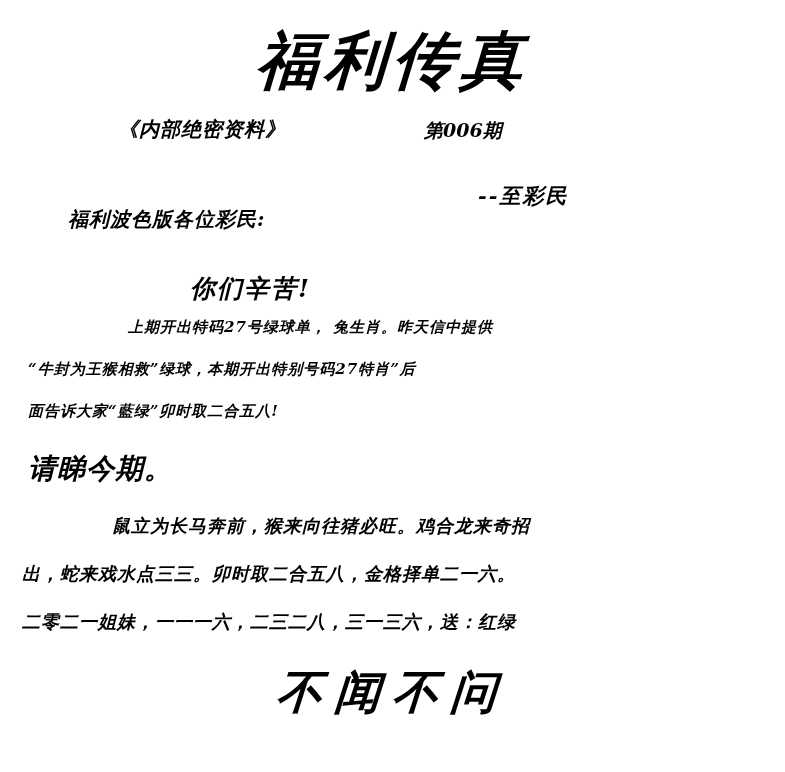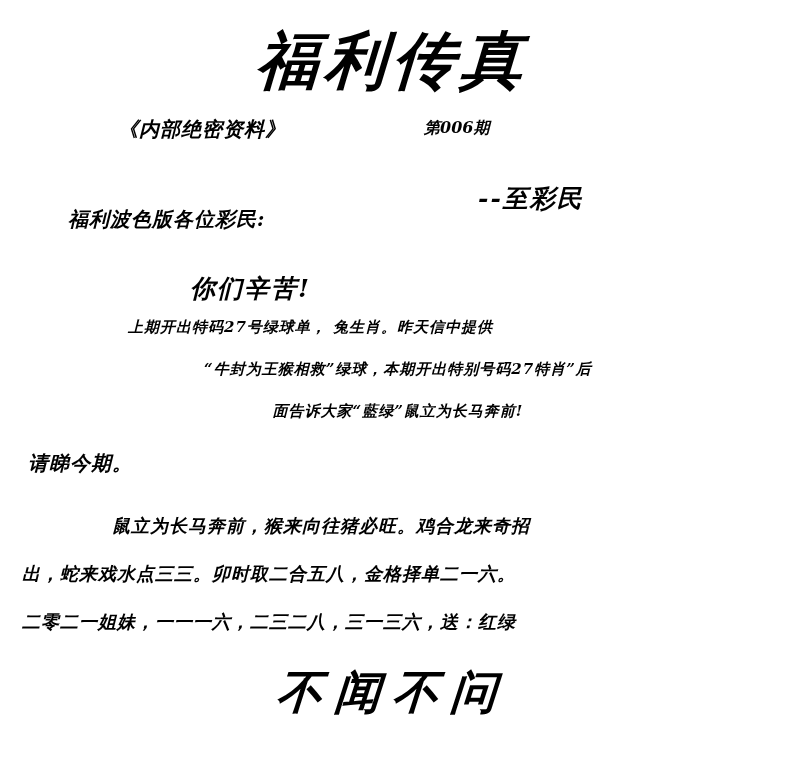--- a/index.html
+++ b/index.html
@@ -52,31 +52,31 @@
     font-size: 20px;
     font-style: italic;
     font-weight: bold;
     letter-spacing: 1px;
     white-space: nowrap;
   }
   .issue {
     position: absolute;
     left: 424px;
     top: 2px;
-    font-size: 16px;
+    font-size: 19px;
     font-weight: bold;
     font-style: italic;
     letter-spacing: 0px;
     white-space: nowrap;
   }
   .dedication {
     position: absolute;
     top: 182px;
     left: 478px;
-    font-size: 25px;
+    font-size: 21px;
     font-weight: bold;
     font-style: italic;
     letter-spacing: 2px;
     white-space: nowrap;
     text-align: center;
   }
 
   
   .salutation {
     position: absolute;
@@ -107,27 +107,27 @@
     left: 28px;
     width: 740px;
     font-size: 15px;
     font-weight: bold;
     font-style: italic;
     line-height: 42px;
     letter-spacing: 1px;
   }
   .line { white-space: nowrap; }
   .indent-1 { padding-left: 100px; }
-  .indent-2 { padding-left: 0px; text-align: center; }
+  .indent-2 { padding-left: 0px; }
 
   .please-line {
     position: absolute;
     top: 450px;
     left: 28px;
-    font-size: 20px;
+    font-size: 28px;
     font-weight: bold;
     font-style: italic;
     letter-spacing: 1px;
     white-space: nowrap;
   }
 
   
   .pred-block {
     position: absolute;
     top: 502px;
@@ -171,21 +171,21 @@
 
   <div class="dedication">--至彩民</div>
 
   <div class="salutation">福利波色版各位彩民:</div>
 
   <div class="greeting">你们辛苦!</div>
 
   <div class="body-block">
     <div class="line indent-1">上期开出特码27号绿球单，  兔生肖。昨天信中提供</div>
     <div class="line indent-2">“牛封为王猴相救”绿球，本期开出特别号码27特肖”后</div>
-    <div class="line indent-2">面告诉大家“藍绿”鼠立为长马奔前!</div>
+    <div class="line indent-2">面告诉大家“藍绿”卯时取二合五八!</div>
   </div>
 
   <div class="please-line">请睇今期。</div>
 
   <div class="pred-block">
     <div class="line l1">鼠立为长马奔前，猴来向往猪必旺。鸡合龙来奇招</div>
     <div class="line l2">出，蛇来戏水点三三。卯时取二合五八，金格择单二一六。</div>
     <div class="line l3">二零二一姐妹，一一一六，二三二八，三一三六，送：红绿</div>
   </div>
 

